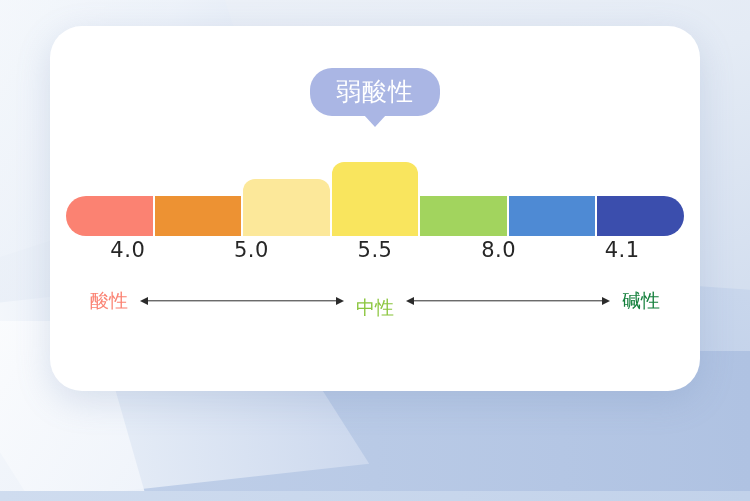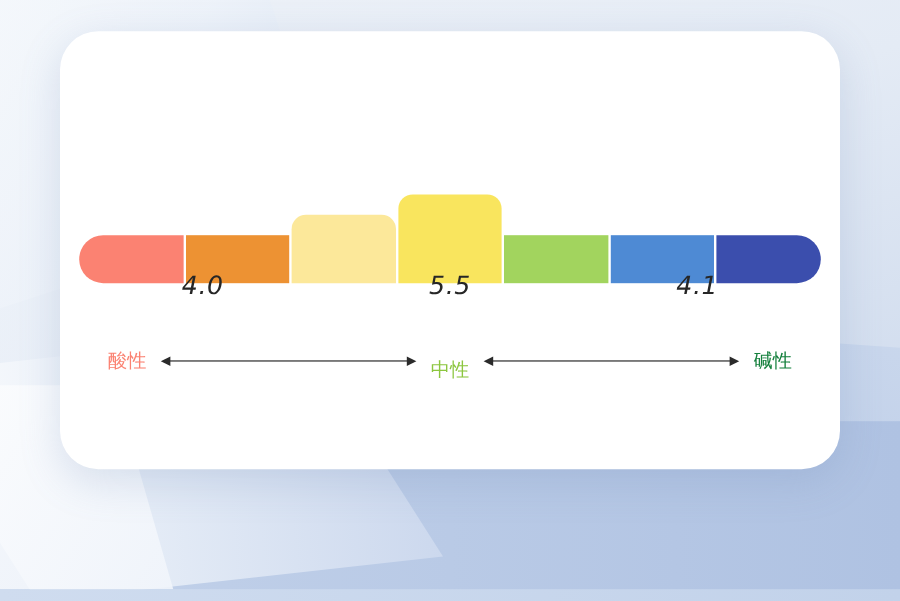--- a/index.html
+++ b/index.html
@@ -150,25 +150,24 @@
   }
   .seg.raised {
     border-top-left-radius: 12px;
     border-top-right-radius: 12px;
   }
 
   
   #ticks {
     position: absolute;
     left: 16px;
-    top: 200px;
+    top: 212px;
     width: 618px;
     display: flex;
     gap: 0;
-    font-style: italic;
   }
   .tick {
     flex: 1 1 0;
     text-align: center;
     font-size: 21px;
     color: #262626;
     font-family: "DejaVu Sans", sans-serif;
     letter-spacing: .5px;
   }
 
@@ -176,21 +175,21 @@
   #legend {
     position: absolute;
     left: 40px;
     top: 258px;
     width: 570px;
     height: 34px;
     display: flex;
     align-items: center;
   }
   .legend-label {
-    font-size: 16px;
+    font-size: 19px;
     white-space: nowrap;
     flex: 0 0 auto;
   }
   .arrow {
     flex: 1 1 auto;
     position: relative;
     height: 12px;
     margin: 0 12px;
   }
   .arrow-line {
@@ -226,36 +225,44 @@
   <div class="facet facet-top-left2"></div>
   <div class="facet facet-right"></div>
   <div class="facet facet-bottom"></div>
   <div class="facet facet-bottom-wedge"></div>
   <div class="facet facet-bottom-wedge2"></div>
   <div class="facet facet-strip"></div>
 </div>
 
 <div id="card">
 
+  <div id="tooltip-wrap">
+    <div id="tooltip" style="background: rgb(170, 182, 228);">
+      <span id="tooltip-label" style="color: rgb(255, 255, 255);">弱酸性</span>
+      <span id="tooltip-tail" style="border-top-color: rgb(170, 182, 228);"></span>
+    </div>
+  </div>
 
   <div id="scale-area">
     <div id="bar">
         <div class="seg first" style="background: rgb(251, 130, 114); height: 40px;"></div>
         <div class="seg" style="background: rgb(237, 146, 51); height: 40px;"></div>
         <div class="seg raised" style="background: rgb(252, 232, 154); height: 57px;"></div>
         <div class="seg raised" style="background: rgb(249, 229, 94); height: 74px;"></div>
         <div class="seg" style="background: rgb(162, 212, 94); height: 40px;"></div>
         <div class="seg" style="background: rgb(78, 138, 212); height: 40px;"></div>
         <div class="seg last" style="background: rgb(59, 78, 173); height: 40px;"></div>
       </div>
   </div>
 
   <div id="ticks">
       <div class="tick">4.0</div>
+      <div class="tick">5.0</div>
       <div class="tick">5.5</div>
+      <div class="tick">8.0</div>
       <div class="tick">4.1</div>
     </div>
 
   <div id="legend">
     <span class="legend-label" style="color: rgb(251, 130, 114);">酸性</span>
 
     <span class="arrow">
       <span class="arrow-head left"></span>
       <span class="arrow-line"></span>
       <span class="arrow-head right"></span>

